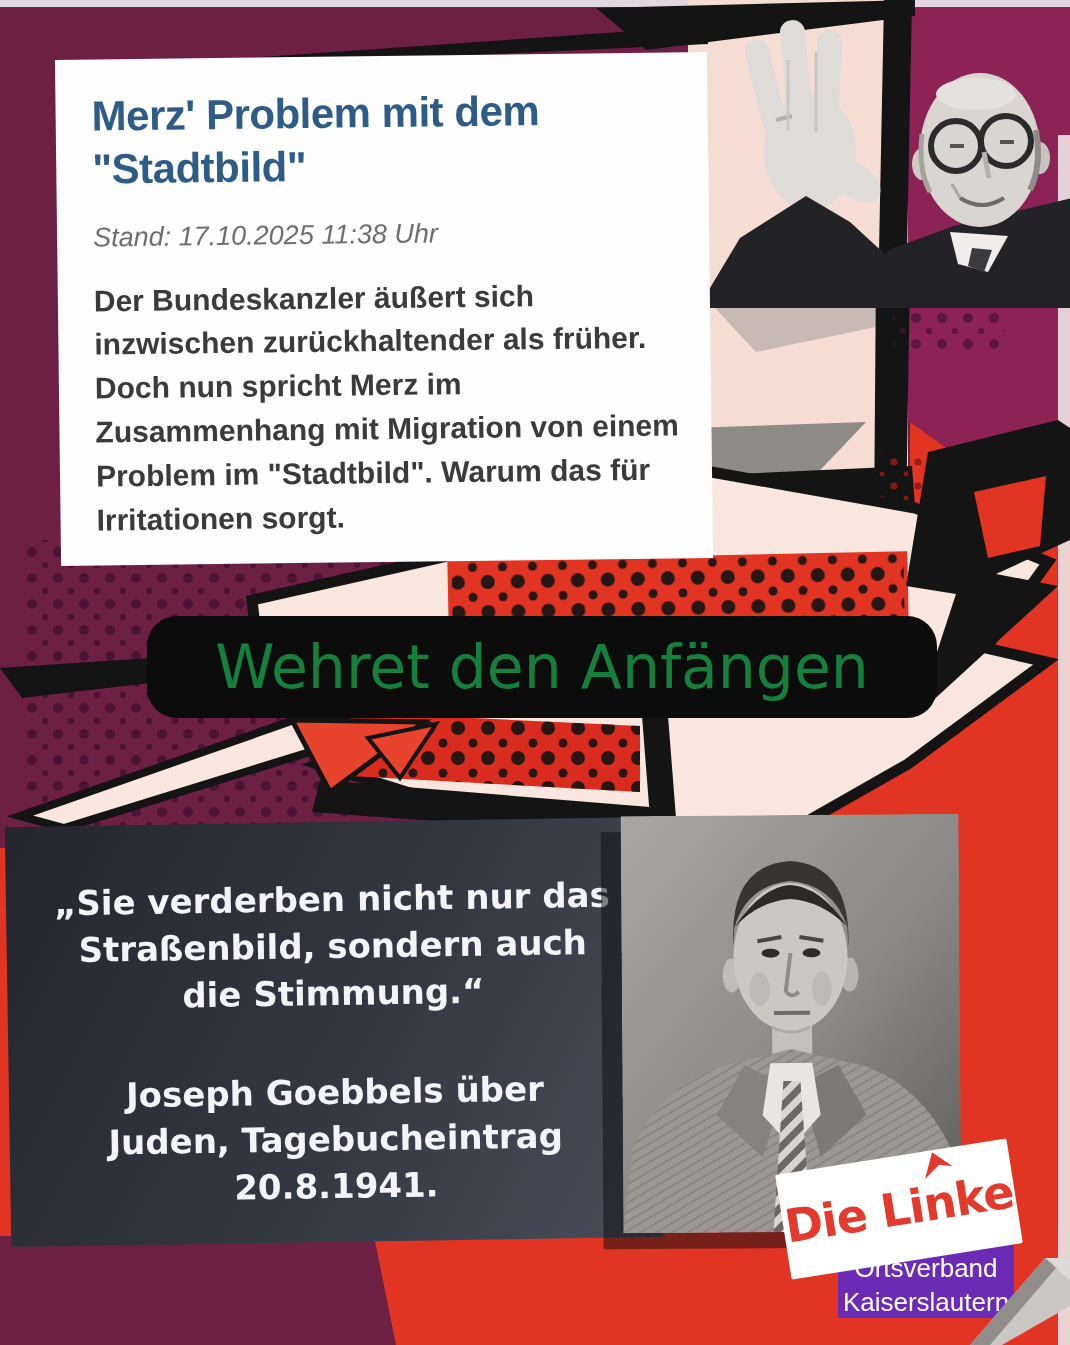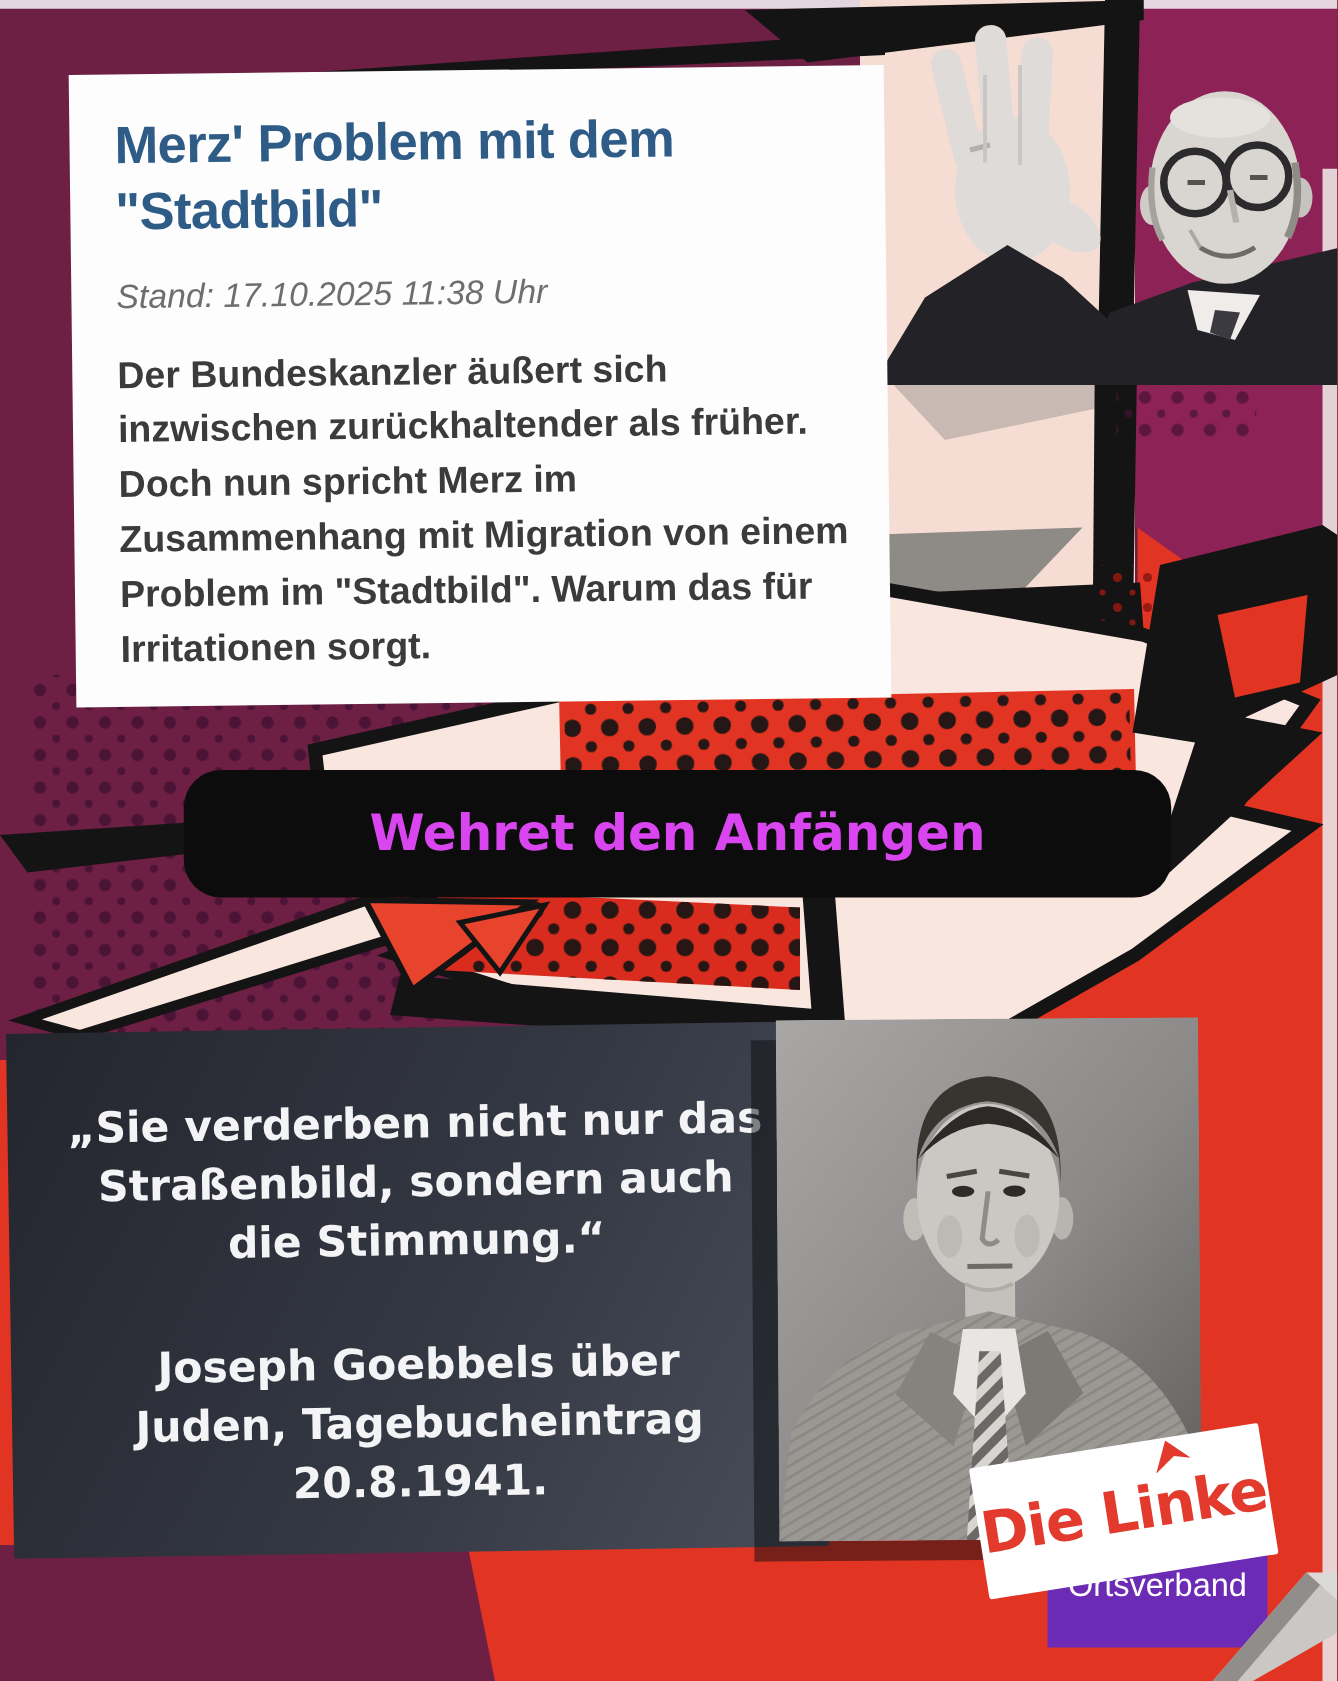--- a/index.html
+++ b/index.html
@@ -17,22 +17,22 @@
   .news-card{left:58px;top:56px;width:652px;height:506px;background:#fdfdfd;
              z-index:3;transform:rotate(-0.7deg);padding:0;box-sizing:border-box;}
   .headline{margin:30px 30px 0 36px;font-weight:700;font-size:42px;line-height:1.27;
             letter-spacing:-0.5px;color:#2e5c87;}
   .stand{margin:26px 0 0 36px;font-style:italic;font-size:27px;color:#6e6e6e;}
   .body-text{margin:26px 28px 0 36px;font-weight:700;font-size:30px;line-height:1.46;color:#3b3b3b;}
 
   
   .banner{left:147px;top:616px;width:790px;height:102px;background:#0c0c0c;border-radius:30px;
           z-index:4;display:flex;align-items:center;justify-content:center;}
-  .banner-text{font-family:"DejaVu Sans",sans-serif;font-weight:700;font-size:40px;
-               color:#d946ef;white-space:nowrap;letter-spacing:0;}
+  .banner-text{font-family:"DejaVu Sans",sans-serif;font-weight:400;font-size:60px;
+               color:#15803d;white-space:nowrap;letter-spacing:0;}
 
   
   .quote-card{left:8px;top:822px;width:652px;height:420px;z-index:4;
               background:linear-gradient(118deg,#24262e 0%,#343843 55%,#4a4e5a 100%);
               transform:rotate(-0.9deg);box-sizing:border-box;padding:54px 30px 0 30px;
               display:flex;flex-direction:column;align-items:center;}
   .quote-text{margin:0;width:560px;text-align:center;color:#f4f4f6;
               font-family:"DejaVu Sans",sans-serif;font-weight:700;font-size:34px;line-height:1.38;}
   .attrib{margin:52px 0 0 0;width:500px;text-align:center;color:#f4f4f6;
           font-family:"DejaVu Sans",sans-serif;font-weight:700;font-size:34px;line-height:1.38;}
@@ -212,20 +212,21 @@
         <ellipse cx="190" cy="138" rx="9" ry="4.5" fill="#2e2b29"></ellipse>
         <path d="M 169,138 L 164,176 Q 169,184 177,177" stroke="#8f8b86" stroke-width="4" fill="none"></path>
         <line x1="152" y1="198" x2="188" y2="198" stroke="#6e6a65" stroke-width="4"></line>
         <path d="M 150,212 Q 169,222 188,212" stroke="#b0aca7" stroke-width="3" fill="none"></path>
       </g>
     </svg>
   </div>
 
   <div class="layer purple-box">
     <div class="org">Ortsverband</div>
+    <div class="org">Kaiserslautern</div>
   </div>
 
   <div class="layer linke-logo">
     <span class="brand">Die Linke</span>
     <span class="accent"></span>
   </div>
 
   <svg class="layer corner-arrow" width="110" height="105" viewBox="0 0 110 105">
     <polygon points="10,105 85,18 110,40 110,66 42,105" fill="#cac7c5"></polygon>
     <polygon points="85,18 110,18 110,40" fill="#dcdad8"></polygon>

